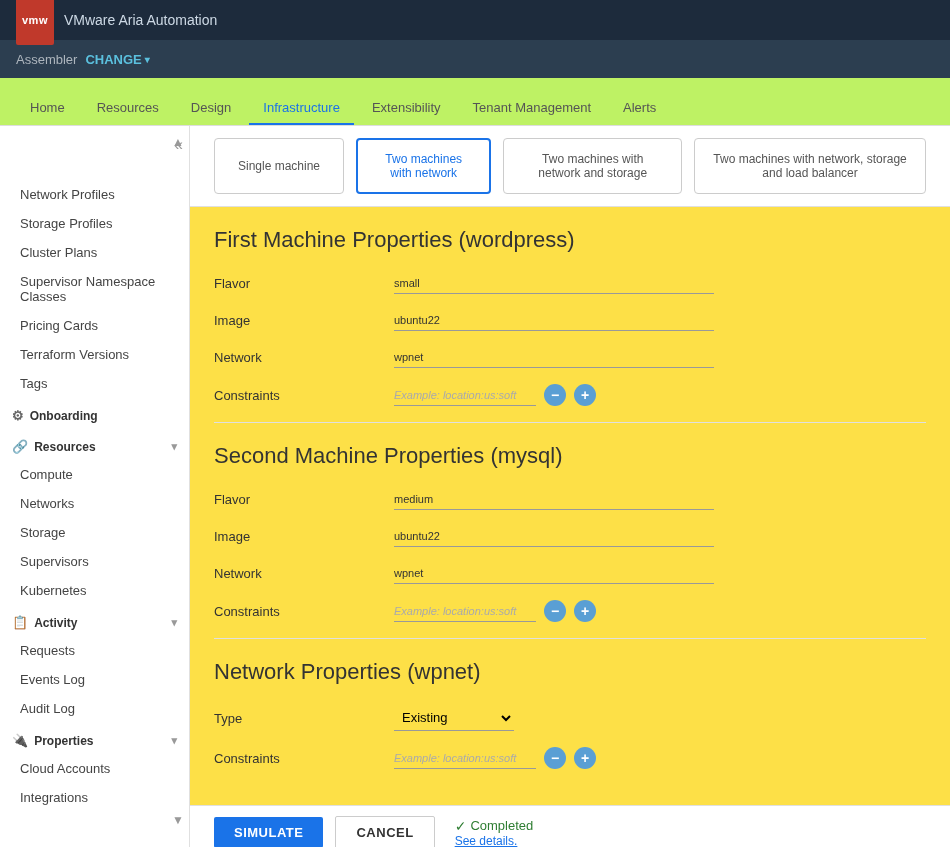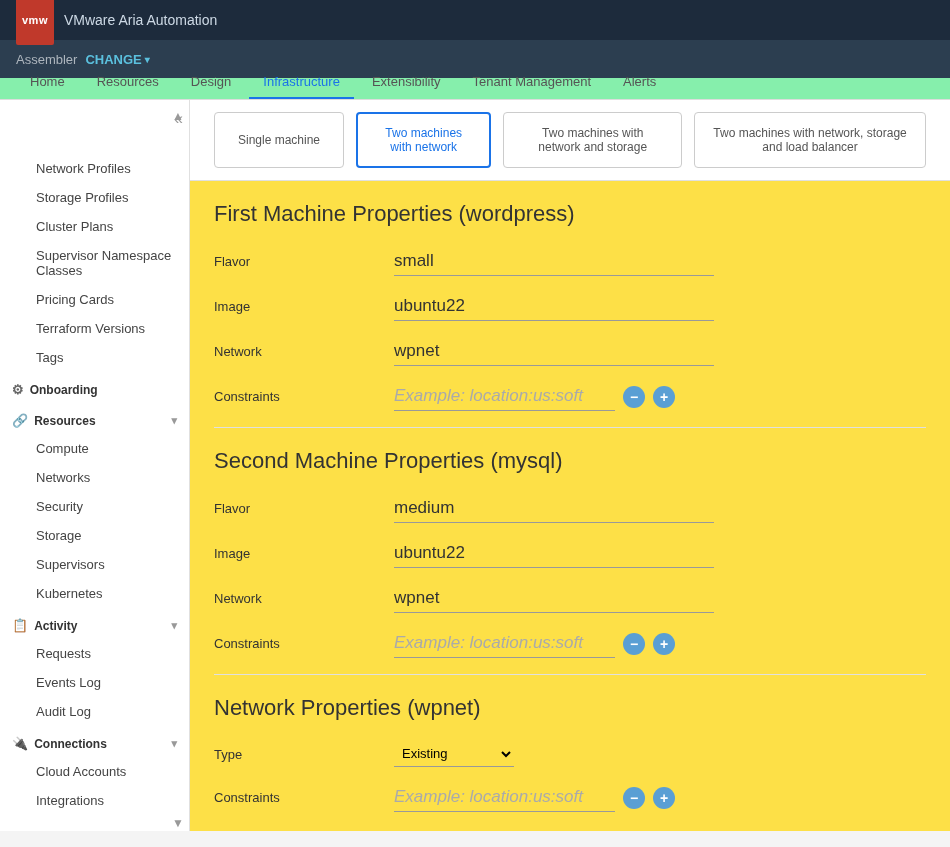--- a/index.html
+++ b/index.html
@@ -45,23 +45,23 @@
       background: none;
       border: none;
       display: flex;
       align-items: center;
       gap: 3px;
     }
     .change-btn .caret { font-size: 10px; }
 
     
     .nav-tabs {
-      background: #86efac;
+      background: #bef264;
       border-bottom: 1px solid #ddd;
-      height: 22px;
+      height: 48px;
       display: flex;
       align-items: flex-end;
       padding: 0 16px;
       gap: 4px;
     }
     .nav-tab {
       padding: 8px 14px;
       font-size: 13px;
       cursor: pointer;
       color: #555;
@@ -107,21 +107,21 @@
       justify-content: space-between;
       padding: 10px 12px 6px 12px;
       font-weight: 600;
       font-size: 12px;
       color: #333;
       cursor: pointer;
     }
     .sidebar-group-header .icon { color: #666; font-size: 13px; margin-right: 6px; }
     .sidebar-group-header .chevron { color: #999; font-size: 11px; }
     .sidebar-item {
-      padding: 7px 12px 7px 36px;
+      padding: 7px 12px 7px 20px;
       font-size: 13px;
       color: #444;
       cursor: pointer;
       display: flex;
       align-items: center;
     }
     .sidebar-scroll-up, .sidebar-scroll-down {
       background: none;
       border: none;
       cursor: pointer;
@@ -191,21 +191,21 @@
       color: #333;
       font-weight: 500;
       flex-shrink: 0;
     }
     .form-input {
       flex: 1;
       max-width: 320px;
       border: none;
       border-bottom: 1px solid #999;
       padding: 4px 0;
-      font-size: 17px;
+      font-size: 11px;
       color: #333;
       background: transparent;
       outline: none;
     }
     .form-input::placeholder { color: #aaa; font-style: italic; }
     .constraints-row {
       display: flex;
       align-items: center;
       gap: 8px;
     }
@@ -376,23 +376,20 @@
       </div>
       <span class="chevron">▾</span>
     </div>
     <div class="sidebar-item">
         <span>Compute</span>
       </div>
     <div class="sidebar-item">
         <span>Networks</span>
       </div>
     <div class="sidebar-item">
-        <span>Security</span>
-      </div>
-    <div class="sidebar-item">
         <span>Storage</span>
       </div>
     <div class="sidebar-item">
         <span>Supervisors</span>
       </div>
     <div class="sidebar-item">
         <span>Kubernetes</span>
       </div>
 
     
@@ -410,21 +407,21 @@
         <span>Events Log</span>
       </div>
     <div class="sidebar-item">
         <span>Audit Log</span>
       </div>
 
     
     <div class="sidebar-group-header">
       <div style="display:flex;align-items:center;">
         <span class="icon">🔌</span>
-        <span>Connections</span>
+        <span>Properties</span>
       </div>
       <span class="chevron">▾</span>
     </div>
     <div class="sidebar-item">
         <span>Cloud Accounts</span>
       </div>
     <div class="sidebar-item">
         <span>Integrations</span>
       </div>
 

